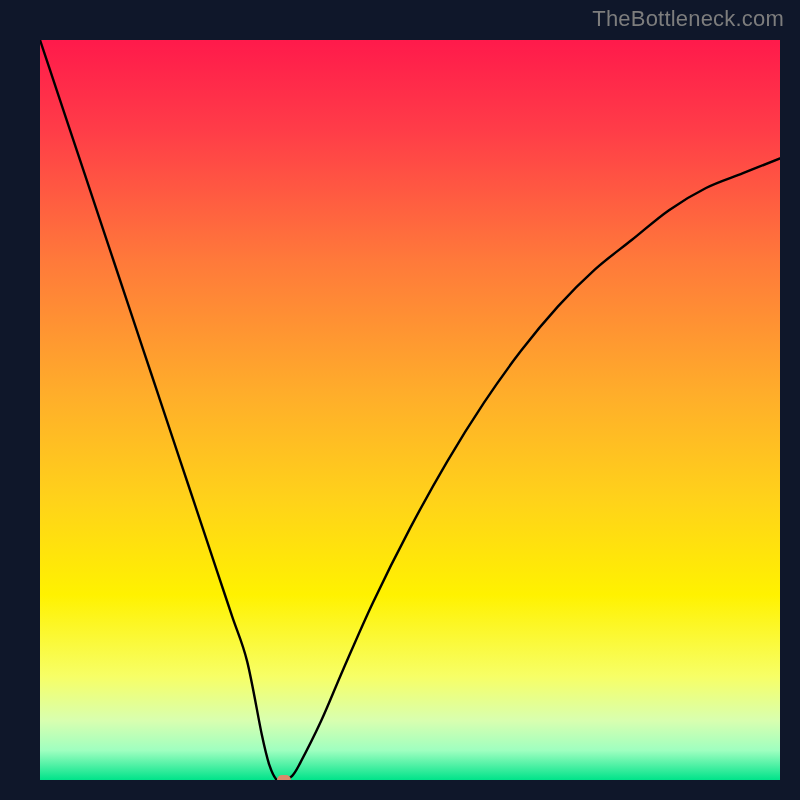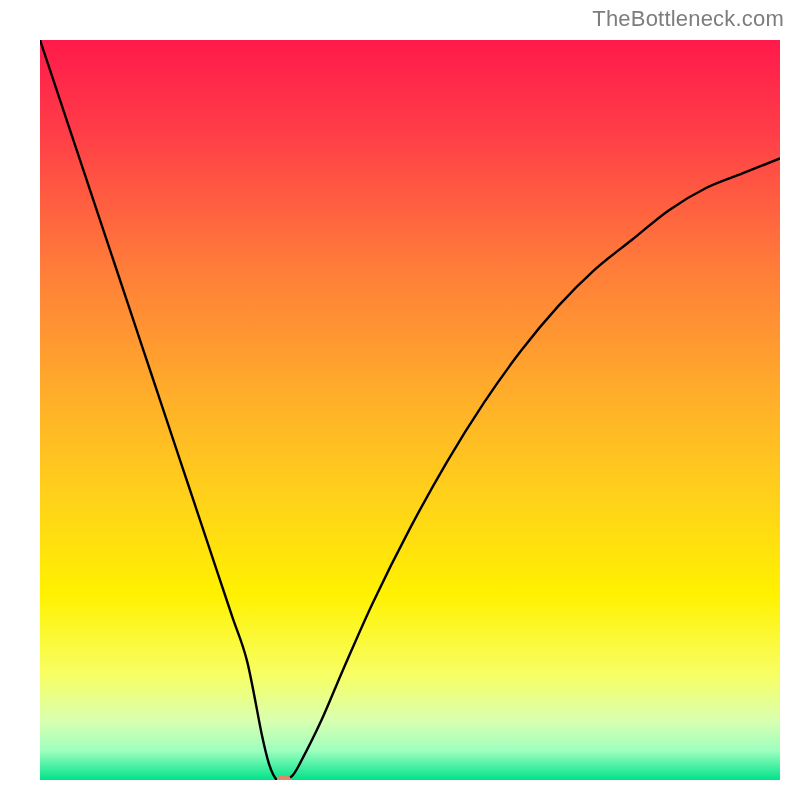--- a/index.html
+++ b/index.html
@@ -7,21 +7,21 @@
     padding: 0;
     width: 800px;
     height: 800px;
     background: #000;
     font-family: Arial, Helvetica, sans-serif;
     overflow: hidden;
   }
   .outer {
     width: 800px;
     height: 800px;
-    background: #ffffff;
+    background: #0f172a;
     position: relative;
   }
   .plot-area {
     position: absolute;
     left: 40px;
     top: 40px;
     width: 740px;
     height: 740px;
     overflow: hidden;
   }

